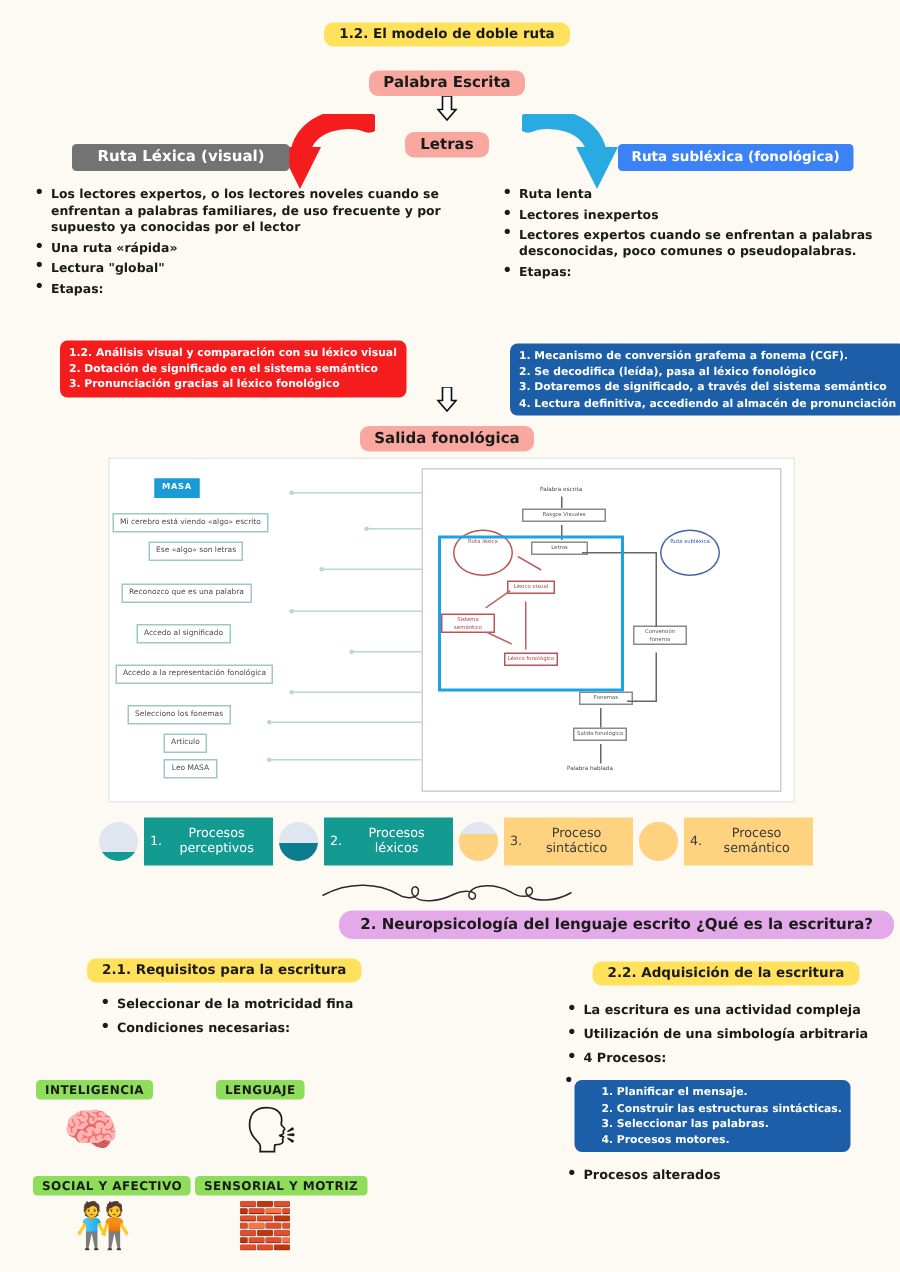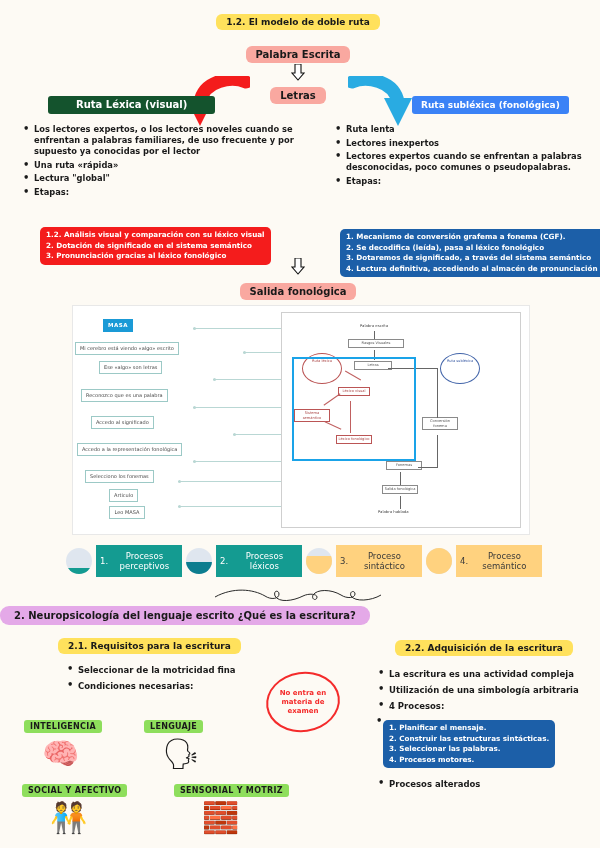--- a/index.html
+++ b/index.html
@@ -11,21 +11,21 @@
     position:relative;
   }
   .page{position:relative;width:596px;height:848px;text-decoration:underline;}
 
   
   .pill{display:inline-block;border-radius:6px;padding:3px 10px;font-weight:bold;white-space:nowrap;}
   .pill-yellow{background:#ffe15c;color:#1a1a1a;font-size:9px;}
   .pill-pink{background:#f9a8a0;color:#1a1a1a;font-size:10px;}
   .pill-purple{background:#e4a9e8;color:#1a1a1a;font-size:10px;border-radius:9px;padding:4px 14px;}
   .pill-green{background:#8ede5c;color:#1a1a1a;font-size:8px;border-radius:3px;padding:2px 6px;letter-spacing:.3px;}
-  .pill-red{background:#14532d;color:#ffffff;font-size:10px;border-radius:3px;padding:3px 28px;}
+  .pill-red{background:#737373;color:#ffffff;font-size:10px;border-radius:3px;padding:3px 17px;}
   .pill-blue{background:#3b82f6;color:#ffffff;font-size:9px;border-radius:3px;padding:3px 9px;}
 
   .abs{position:absolute;}
 
   
   #title-main{left:0;right:0;top:10px;text-align:center;}
   #palabra-escrita{left:0;right:0;top:43px;text-align:center;}
   #letras{left:0;right:0;top:84px;text-align:center;}
   #arrow1{left:0;right:0;top:64px;text-align:center;font-size:15px;line-height:15px;color:#111;}
 
@@ -88,44 +88,44 @@
   #procbar{position:absolute;left:66px;top:543px;width:476px;height:36px;display:flex;align-items:center;gap:4px;}
   .gauge{width:26px;height:26px;border-radius:50%;background:#dfe6ef;position:relative;overflow:hidden;flex:none;}
   .gauge i{position:absolute;left:0;right:0;bottom:0;display:block;}
   .proc-label{height:32px;display:flex;align-items:center;justify-content:center;text-align:center;
     font-size:8.5px;line-height:10px;font-weight:normal;flex:1;padding:0 4px;}
   .proc-teal{background:#149b91;color:#fff;}
   .proc-amber{background:#ffd27f;color:#3a3a3a;}
 
   
   #squiggle{position:absolute;left:0;right:0;top:588px;text-align:center;}
-  #sec2-title{left:0;right:0;top:604px;text-align:left;}
+  #sec2-title{left:0;right:0;top:604px;text-align:right;}
 
   #sub21{position:absolute;left:58px;top:634px;}
   #sub22{position:absolute;left:395px;top:636px;}
   #list21{position:absolute;left:62px;top:664px;width:215px;}
   #list22{position:absolute;left:373px;top:668px;width:218px;}
   #list21 li,#list22 li{font-size:8.5px;line-height:12px;margin-bottom:4px;}
   #proc-steps{margin:4px 0 6px -4px;display:inline-block;background:#1c5fa8;border-radius:5px;padding:3px 6px;}
-  #proc-steps div{font-size:7.2px;line-height:10.5px;font-weight:bold;color:#fff;white-space:nowrap;}
+  #proc-steps div{font-size:7.2px;line-height:10.5px;font-weight:bold;color:#fff;white-space:nowrap;margin-left:12px;}
 
   
   #stamp{position:absolute;left:266px;top:672px;width:74px;height:60px;}
   #stamp .ring{position:absolute;inset:0;border:2px solid #f42b2b;border-radius:50%;transform:rotate(-8deg);}
   #stamp .txt{position:absolute;inset:0;display:flex;flex-direction:column;align-items:center;justify-content:center;
     color:#f42b2b;font-size:7px;line-height:9px;font-weight:bold;text-align:center;}
 
   
   .icell{position:absolute;width:150px;text-align:left;}
   .icell .cap{margin-bottom:4px;}
   .emoji{font-size:30px;line-height:34px;display:block;}
   #cell-int{left:24px;top:714px;}
   #cell-len{left:144px;top:714px;}
   #cell-soc{left:22px;top:778px;}
-  #cell-sen{left:130px;top:778px;margin-left:44px;}
+  #cell-sen{left:130px;top:778px;}
   #cell-int .emoji,#cell-len .emoji{margin-left:18px;}
   #cell-soc .emoji,#cell-sen .emoji{margin-left:28px;}
 </style>
 </head>
 <body>
 
 <div class="page">
 
   <div class="abs" id="title-main">
     <span class="pill pill-yellow">1.2. El modelo de doble ruta</span>
@@ -319,24 +319,20 @@
       <span id="proc-steps">
         <div>1. Planificar el mensaje.</div>
         <div>2. Construir las estructuras sintácticas.</div>
         <div>3. Seleccionar las palabras.</div>
         <div>4. Procesos motores.</div>
       </span>
     </li>
     <li>Procesos alterados</li>
   </ul>
 
-  <div id="stamp">
-    <div class="ring"></div>
-    <div class="txt">No entra en materia de examen</div>
-  </div>
 
   <div class="icell" id="cell-len">
     <div class="cap">
       <span class="pill pill-green">LENGUAJE</span>
     </div>
     <span class="emoji">🗣</span>
   </div>
 
   <div class="icell" id="cell-int">
     <div class="cap">

